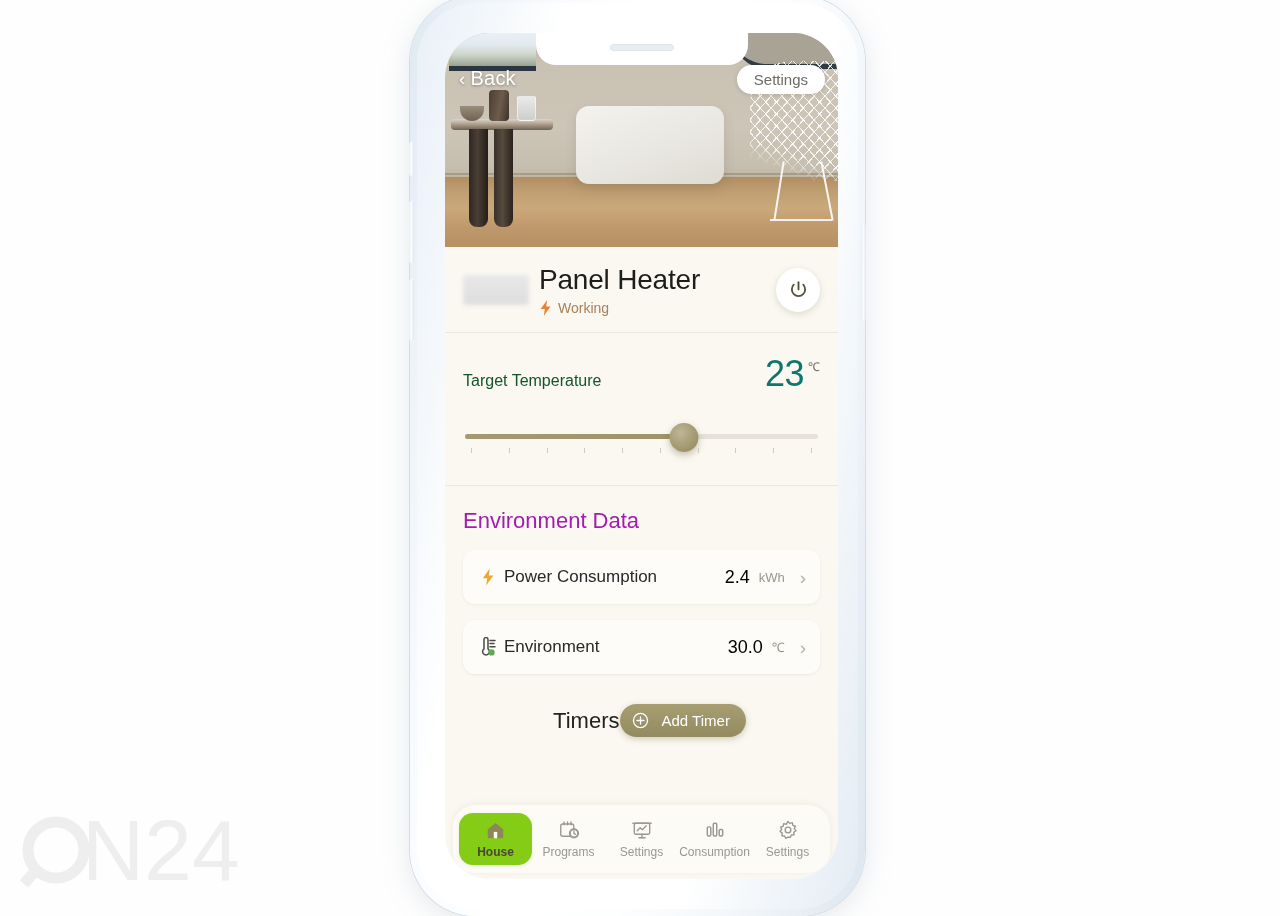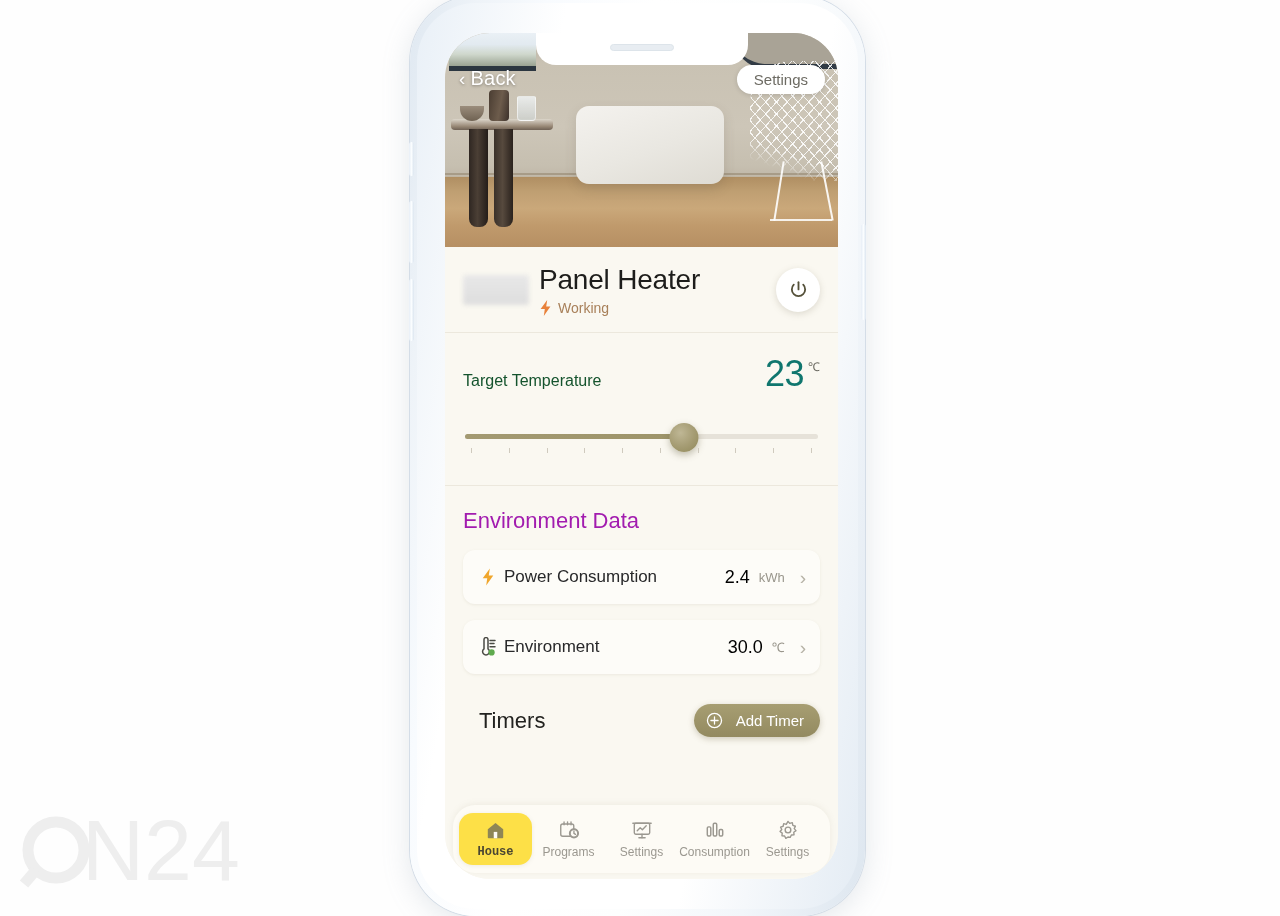--- a/index.html
+++ b/index.html
@@ -188,21 +188,21 @@
     box-shadow: 0 1px 3px rgba(150,140,110,.13);
     cursor: pointer;
   }
   .env-icon { width: 22px; height: 24px; flex:none; display:flex; align-items:center; justify-content:center; }
   .env-label { font-size: 17px; color: #28282a; flex: 1; }
   .env-value { font-size: 18px; color: #000000; }
   .env-unit  { font-size: 13px; color: #99968c; margin-left: 4px; }
   .env-chev  { margin-left: 10px; color:#b6b2a6; font-size: 19px; font-weight: 300; line-height: 1; }
 
   
-  #timers-block { padding: 26px 18px 0 18px; display:flex; align-items:center; justify-content:space-between;margin-left:16px; }
+  #timers-block { padding: 26px 18px 0 18px; display:flex; align-items:center; justify-content:center;margin-left:16px; }
   #timers-title { font-size: 22px; color: #22221f; }
   #add-timer-btn {
     background: linear-gradient(180deg,#a79e72,#938a60);
     color:#fff; border-radius: 20px; padding: 8px 16px 8px 12px;
     display:flex; align-items:center; gap:13px; font-size:15px;
     box-shadow: 0 2px 6px rgba(110,100,60,.3); cursor:pointer;
   }
 
   
   #tabbar {
@@ -210,21 +210,21 @@
     background: #fdfbf5;
     border-radius: 22px;
     padding: 8px 6px 8px 6px;
     display:flex; align-items:stretch; justify-content:space-between;
     box-shadow: 0 -1px 6px rgba(160,150,120,.12);
   }
   .tab {
     flex:1; display:flex; flex-direction:column; align-items:center; gap:4px;
     padding: 6px 0 6px 0; border-radius: 14px; cursor:pointer;
   }
-  .tab.active { background:#fde047; box-shadow: 0 1px 4px rgba(150,140,110,.14); font-family: Liberation Mono, monospace; }
+  .tab.active { background:#84cc16; box-shadow: 0 1px 4px rgba(150,140,110,.14); }
   .tab-label { font-size: 12px; color:#9b9890; }
   .tab.active .tab-label { color:#4a4632; font-weight:700; }
   .tab-ico { width:22px; height:22px; display:flex; align-items:center; justify-content:center; }
 </style>
 </head>
 <body>
 
 <div id="stage">
 
   <svg id="watermark" viewBox="0 0 240 100" aria-hidden="true">

